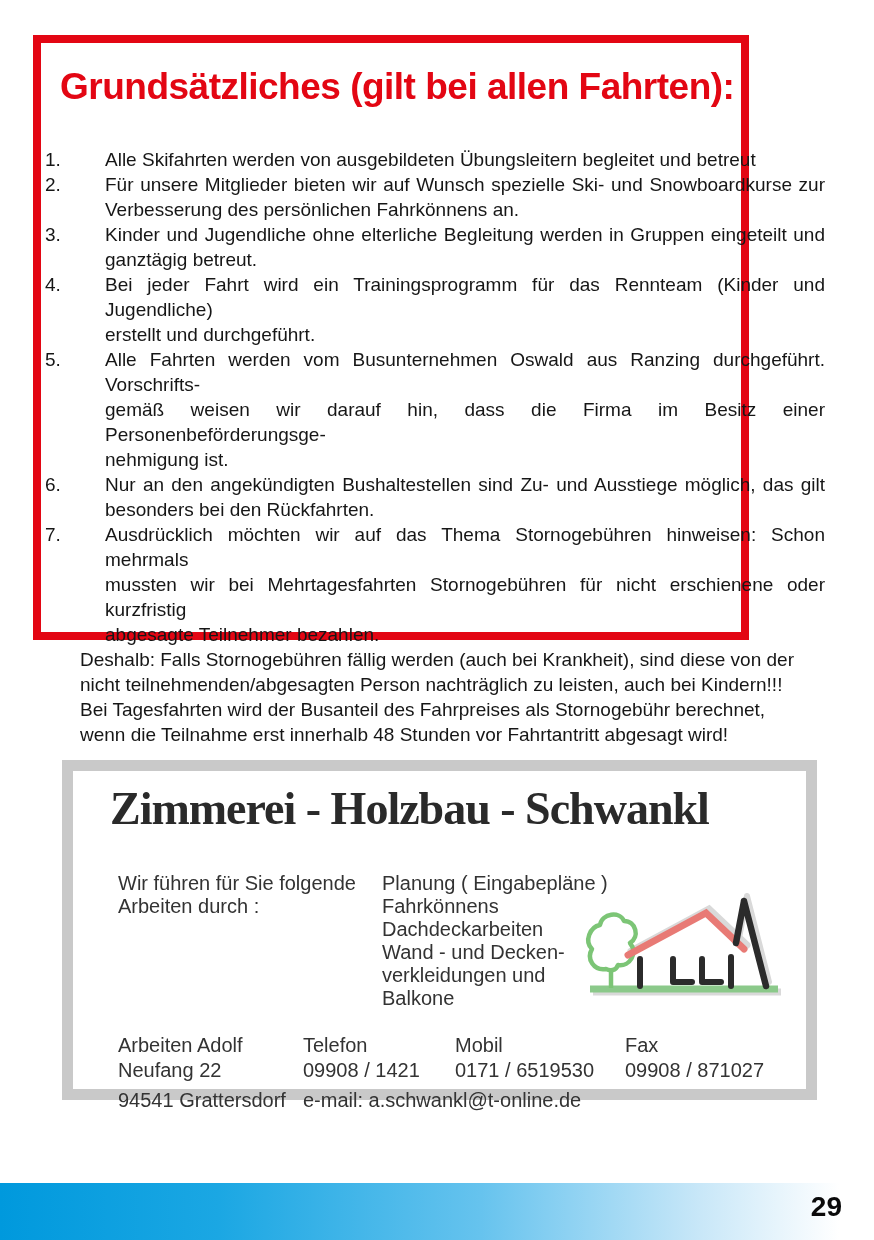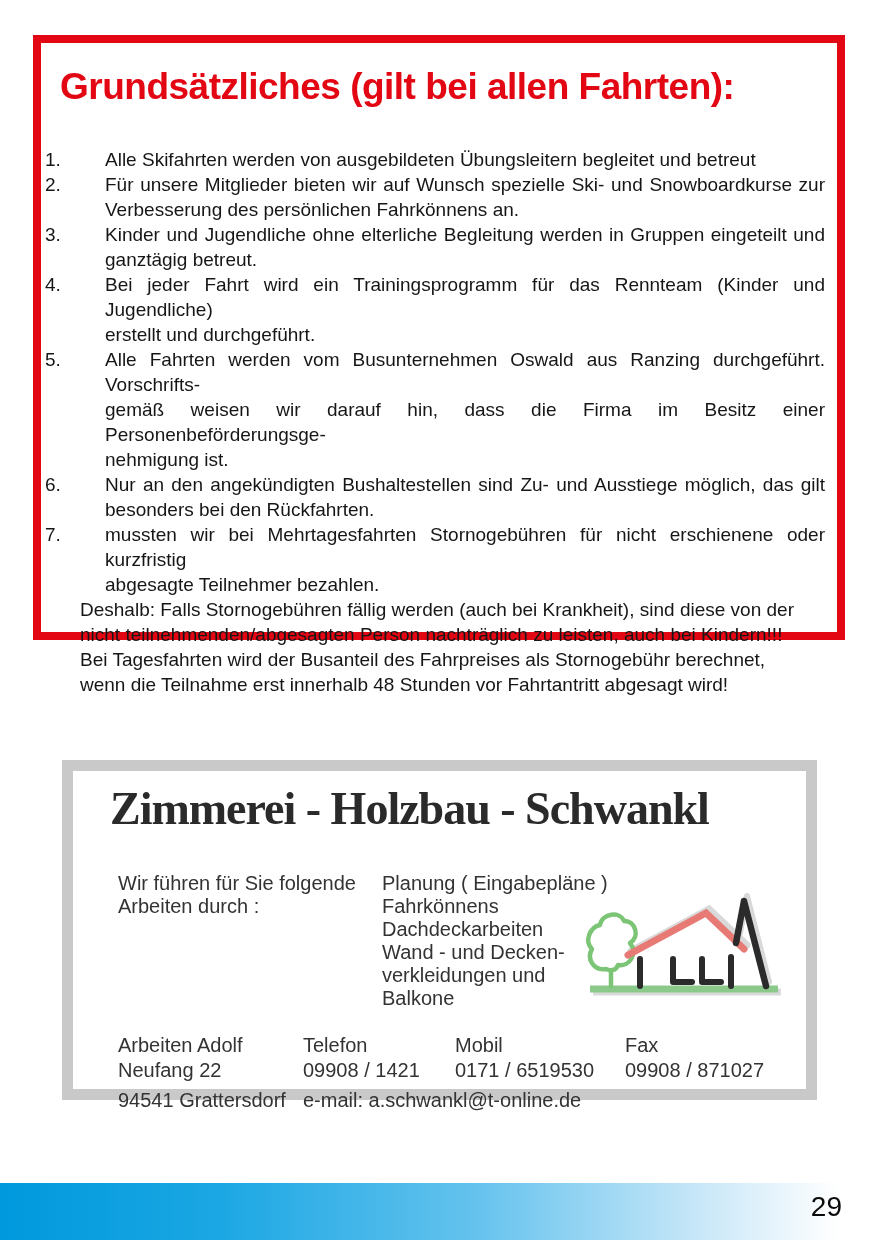--- a/index.html
+++ b/index.html
@@ -2,21 +2,21 @@
 <html><head>
 <meta charset="utf-8">
 <style>
   html,body{margin:0;padding:0;}
   body{
     width:874px;height:1240px;position:relative;background:#ffffff;
     font-family:"Liberation Sans","DejaVu Sans",sans-serif;overflow:hidden;
   }
   
   .info-box{
-    position:absolute;left:33px;top:35px;width:812px;height:605px;
+    position:absolute;left:33px;top:35px;width:716px;height:605px;
     border:8px solid #e30613;box-sizing:border-box;background:#fff;
   }
   .info-title{
     margin:24px 0 0 19px;color:#e30613;font-size:37px;line-height:40px;
     font-weight:bold;letter-spacing:-0.5px;
   }
   .info-list{position:absolute;left:4px;top:104px;width:780px;font-size:19px;line-height:25px;color:#161616;}
   .li{display:flex;}
   .num{width:27px;flex:none;}
   .li-text{flex:1;margin-left:33px;}
@@ -39,21 +39,21 @@
   .ad-contact{position:absolute;left:45px;top:262px;width:688px;font-size:20px;line-height:25px;color:#333;}
   .ad-contact span{position:absolute;white-space:nowrap;}
   .c1{left:0;} .c2{left:185px;} .c3{left:337px;} .c4{left:507px;}
   .r0{top:0;} .r1{top:25px;} .r2{top:55px;}
   
   .footer-bar{
     position:absolute;left:0;top:1183px;width:874px;height:57px;
     background:linear-gradient(90deg,#0099dd 0%,#1ba7e3 25%,#66c3ee 55%,#c8e7f8 80%,#ffffff 96%);
   }
   .page-number{
-    position:absolute;right:32px;top:8px;font-size:28px;font-weight:normal;color:#0a0a0a;
+    position:absolute;right:32px;top:8px;font-size:28px;font-weight:bold;color:#0a0a0a;
   }
 </style>
 </head>
 <body>
 
 <div class="info-box">
   <div class="info-title">Grundsätzliches (gilt bei allen Fahrten):</div>
 
   <div class="info-list">
 
@@ -101,20 +101,21 @@
       <span class="num">6.</span>
       <div class="li-text">
         <div class="jline">Nur an den angekündigten Bushaltestellen sind Zu- und Ausstiege möglich, das gilt</div>
         <div class="jline last">besonders bei den Rückfahrten.</div>
       </div>
     </div>
 
     <div class="li">
       <span class="num">7.</span>
       <div class="li-text">
+        <div class="jline">Ausdrücklich möchten wir auf das Thema Stornogebühren hinweisen: Schon mehrmals</div>
         <div class="jline">mussten wir bei Mehrtagesfahrten Stornogebühren für nicht erschienene oder kurzfristig</div>
         <div class="jline last">abgesagte Teilnehmer bezahlen.</div>
       </div>
     </div>
 
     <div class="note">
       <div>Deshalb: Falls Stornogebühren fällig werden (auch bei Krankheit), sind diese von der</div>
       <div>nicht teilnehmenden/abgesagten Person nachträglich zu leisten, auch bei Kindern!!!</div>
       <div>Bei Tagesfahrten wird der Busanteil des Fahrpreises als Stornogebühr berechnet,</div>
       <div>wenn die Teilnahme erst innerhalb 48 Stunden vor Fahrtantritt abgesagt wird!</div>

